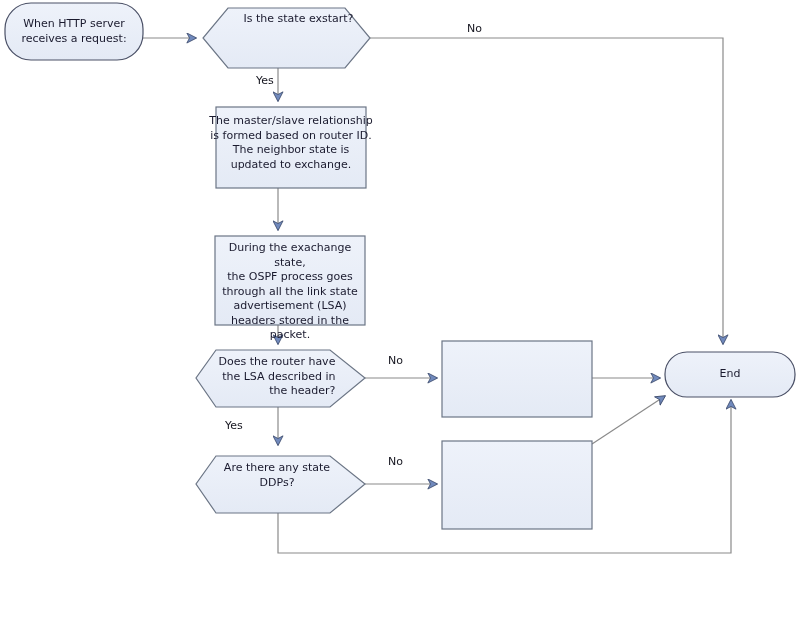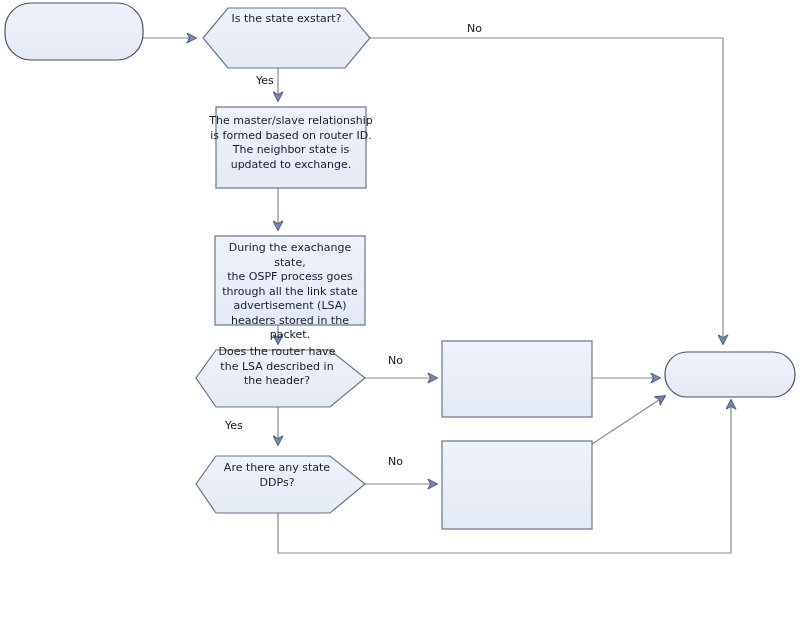--- a/index.html
+++ b/index.html
@@ -102,44 +102,47 @@
 
     <rect x="442" y="341" width="150" height="76" fill="url(#nodeGrad)" stroke="#6b7585" stroke-width="1.2"></rect>
 
     <polygon points="216,456 330,456 365,484 330,513 216,513 196,484" fill="url(#nodeGrad)" stroke="#6b7585" stroke-width="1.2"></polygon>
 
     <rect x="442" y="441" width="150" height="88" fill="url(#nodeGrad)" stroke="#6b7585" stroke-width="1.2"></rect>
 
     <rect x="665" y="352" width="130" height="45" rx="22" ry="22" fill="url(#nodeGrad)" stroke="#4a5066" stroke-width="1.2"></rect>
   </svg>
 
+  <div class="node-label centered-v" style="left:9px; top:3px; width:130px; height:57px;">When HTTP server
+receives a request:</div>
 
-  <div class="node-label" style="left:208px; top:12px; width:157px; height:24px;">Is the state exstart?</div>
+  <div class="node-label" style="left:220px; top:12px; width:157px; height:24px;">Is the state exstart?</div>
 
   <div class="node-label" style="left:213px; top:241px; width:154px; height:82px;">During the exachange state,
 the OSPF process goes
 through all the link state
 advertisement (LSA)
 headers stored in the
 packet.</div>
 
   <div class="node-label" style="left:208px; top:114px; width:166px; height:70px;">The master/slave relationship
 is formed based on router ID.
 The neighbor state is
 updated to exchange.</div>
 
-  <div class="node-label" style="left:207px; top:345px; width:140px; height:48px;">Does the router have
+  <div class="node-label" style="left:207px; top:355px; width:140px; height:48px;text-align:right;">Does the router have
 the LSA described in
 the header?</div>
 
 
   <div class="node-label" style="left:207px; top:461px; width:140px; height:34px;">Are there any state
 DDPs?</div>
 
 
+  <div class="node-label centered-v" style="left:665px; top:352px; width:130px; height:45px;">End</div>
 
   <div class="edge-label" style="left:467px; top:22px;">No</div>
 
   <div class="edge-label" style="left:256px; top:74px;">Yes</div>
 
   <div class="edge-label" style="left:388px; top:354px;">No</div>
 
   <div class="edge-label" style="left:225px; top:419px;">Yes</div>
 
   <div class="edge-label" style="left:388px; top:455px;">No</div>

